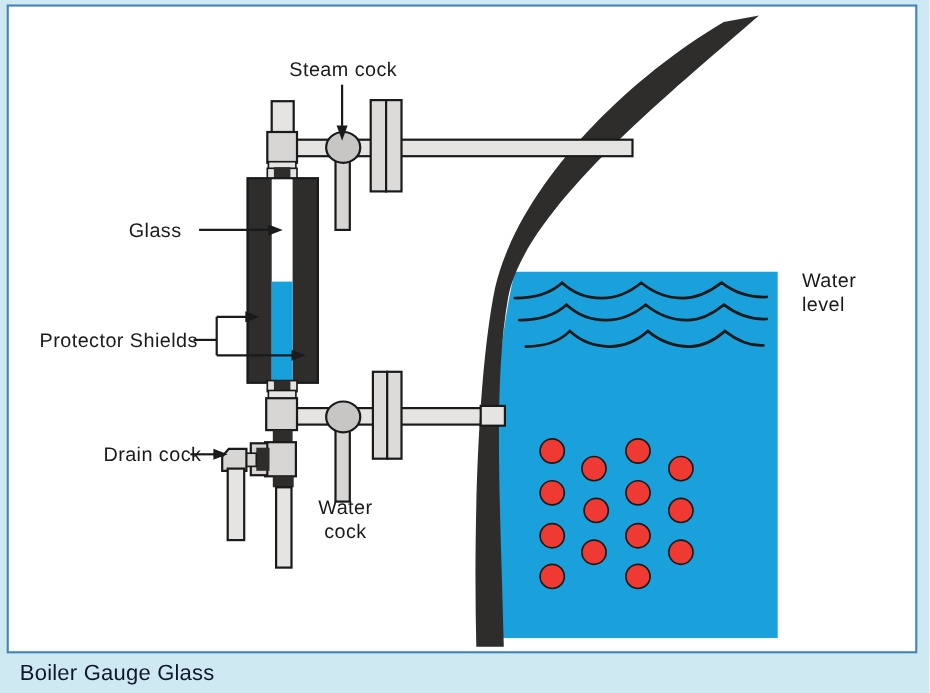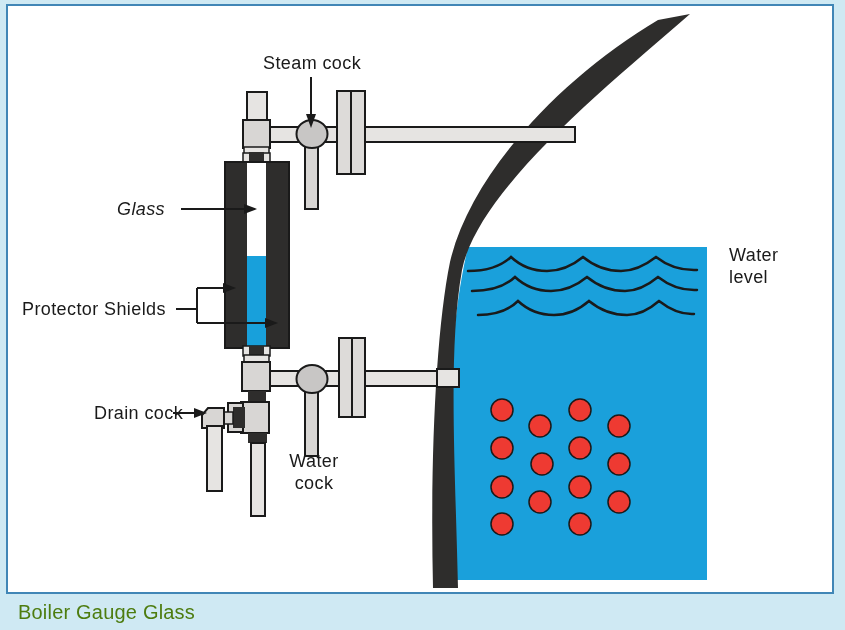--- a/index.html
+++ b/index.html
@@ -44,21 +44,21 @@
     letter-spacing: 0.4px;
     line-height: 22px;
     white-space: pre-line;
   }
   .dlabel.center { text-align: center; }
   .caption {
     position: absolute;
     left: 18px;
     top: 601px;
     font-size: 20px;
-    color: #4d7c0f;
+    color: #0f172a;
     letter-spacing: 0.2px;
   }
 </style>
 </head>
 <body>
 
 <div class="page">
 
   <div class="panel"></div>
 
@@ -170,23 +170,23 @@
       <line x1="197" y1="323" x2="268" y2="323"></line>
       <polygon stroke="none" points="278,323 265,318 265,328"></polygon>
 
       <line x1="173" y1="413" x2="196" y2="413"></line>
       <polygon stroke="none" points="207,413 194,408 194,418"></polygon>
     </g>
   </svg>
 
   <div class="dlabel" style="left:263px; top:52px;">Steam cock</div>
 
-  <div class="dlabel" style="left:117px; top:198px;font-style:italic;">Glass</div>
+  <div class="dlabel" style="left:117px; top:198px;">Glass</div>
 
-  <div class="dlabel" style="left:22px; top:298px;">Protector Shields</div>
+  <div class="dlabel" style="left:36px; top:298px;">Protector Shields</div>
 
   <div class="dlabel" style="left:74px; top:402px;margin-left:20px;">Drain cock</div>
 
   <div class="dlabel center" style="left:274px; top:450px; width:80px;">Water
 cock</div>
 
   <div class="dlabel" style="left:729px; top:244px;">Water
 level</div>
 
   <div class="caption">Boiler Gauge Glass</div>

